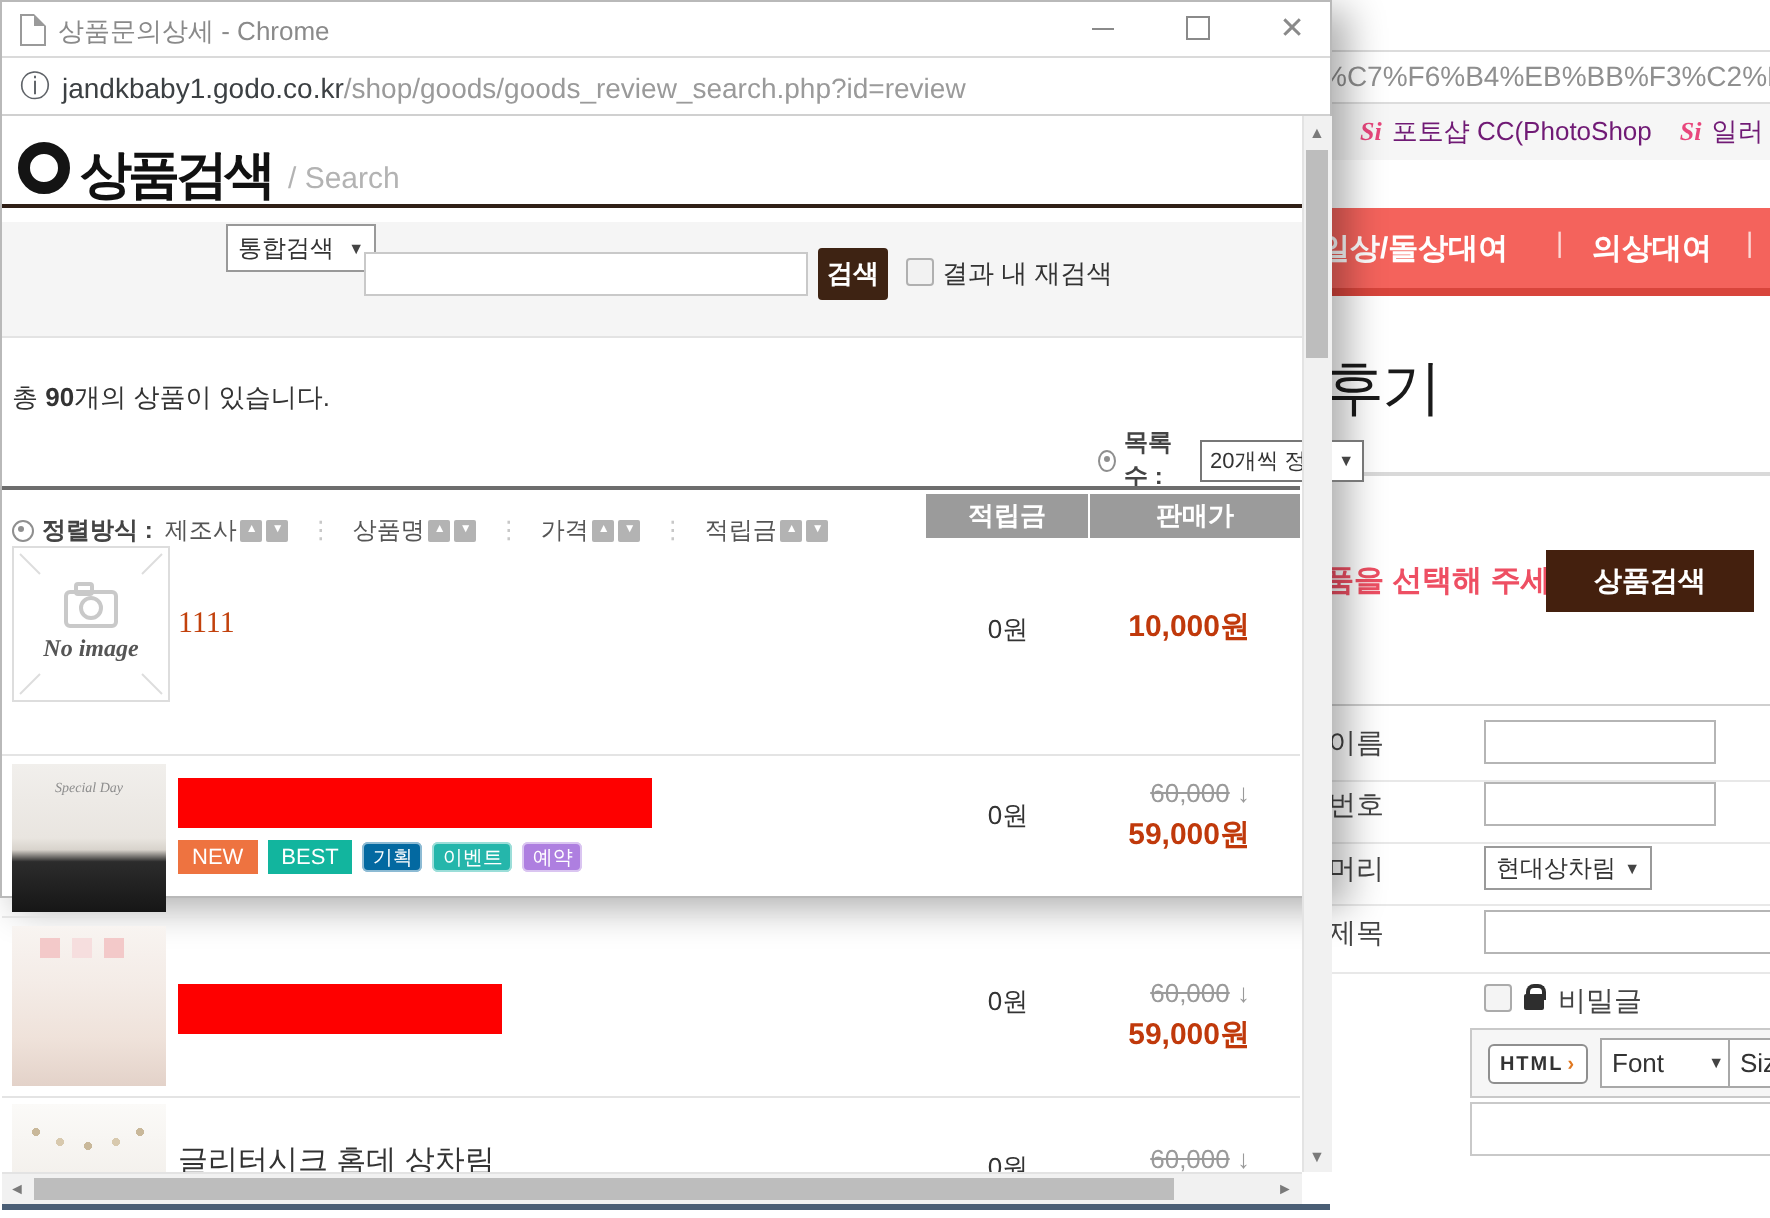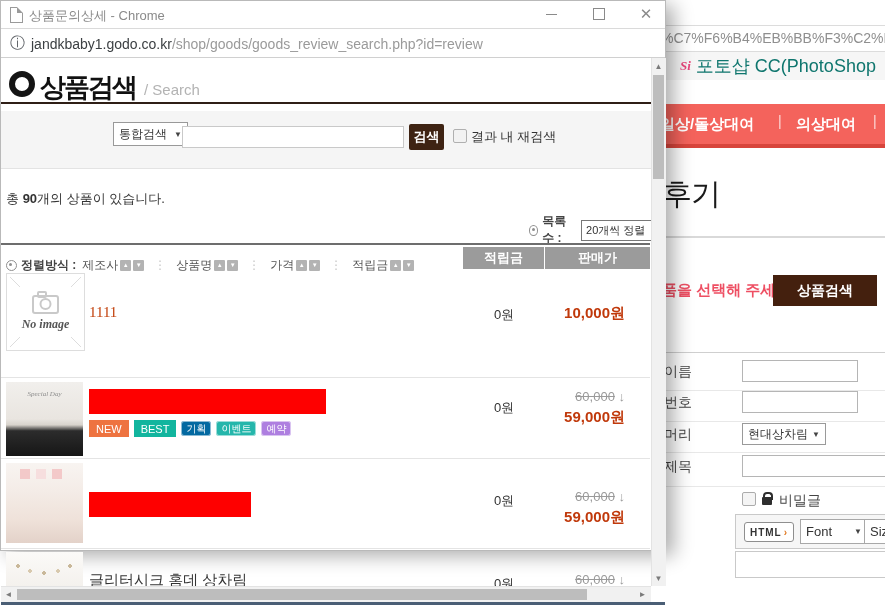--- a/index.html
+++ b/index.html
@@ -5,21 +5,21 @@
   html,body{margin:0;padding:0;}
   body{width:885px;height:609px;position:relative;overflow:hidden;background:#fff;
        font-family:"Liberation Sans","DejaVu Sans",sans-serif;-webkit-font-smoothing:antialiased;}
   .abs{position:absolute;}
   .hline{position:absolute;height:1px;background:#dcdcdc;}
   
   .bg-urlfrag{left:661px;top:30px;width:224px;color:#8f8f8f;font-size:14px;white-space:nowrap;overflow:hidden;}
   .bg-bookmarks{left:666px;top:52px;width:219px;height:28px;background:#f6f6f6;display:flex;align-items:center;}
   .bm-item{display:flex;align-items:center;margin-left:14px;white-space:nowrap;}
   .bm-ico{font-family:"Liberation Serif",serif;font-style:italic;font-weight:bold;color:#e8467c;font-size:13px;margin-right:5px;}
-  .bm-label{font-size:18px;color:#0f766e;}
+  .bm-label{font-size:13px;color:#701a75;}
   .bg-nav{left:666px;top:104px;width:219px;height:40px;background:#f4635c;border-bottom:4px solid #d8453c;overflow:hidden;}
   .nav-item{position:absolute;top:11px;color:#fff;font-weight:bold;font-size:15px;white-space:nowrap;}
   .nav-sep{position:absolute;top:9px;color:rgba(255,255,255,.75);font-size:14px;}
   .bg-title{left:662px;top:174px;font-size:30px;color:#1a1a1a;letter-spacing:-1px;}
   .bg-notice{left:662px;top:281px;font-size:15px;font-weight:bold;color:#ee4f63;white-space:nowrap;}
   .bg-searchbtn{left:773px;top:275px;width:104px;height:31px;background:#44200e;color:#fff;font-size:14px;font-weight:bold;
                 display:flex;align-items:center;justify-content:center;cursor:pointer;}
   .frm-label{position:absolute;font-size:14px;color:#444;white-space:nowrap;}
   .frm-input{position:absolute;background:#fff;border:1px solid #b5b5b5;height:20px;}
   .frm-select{position:absolute;background:#fff;border:1px solid #9a9a9a;height:20px;font-size:12px;color:#333;
@@ -30,58 +30,58 @@
   .lock:before{content:"";position:absolute;left:1px;top:-5px;width:6px;height:6px;border:2px solid #2e2e2e;
                border-bottom:none;border-radius:4px 4px 0 0;}
   .ed-toolbar{left:735px;top:514px;width:160px;height:33px;background:#f6f6f6;border:1px solid #c9c9c9;}
   .html-btn{position:absolute;left:8px;top:7px;width:48px;height:18px;background:#fff;border:1px solid #8f8f8f;border-radius:3px;
             font-size:10px;font-weight:bold;color:#333;display:flex;align-items:center;justify-content:center;letter-spacing:1px;}
   .html-arrow{color:#e07820;margin-left:2px;font-weight:bold;}
   .ed-select{position:absolute;top:4px;height:23px;background:#fff;border:1px solid #a8a8a8;font-size:13px;color:#333;
              display:flex;align-items:center;justify-content:space-between;padding:0 5px;}
   .ed-textarea{left:735px;top:551px;width:160px;height:25px;background:#fff;border:1px solid #c9c9c9;}
   
-  .popup{left:0;top:0;width:666px;height:551px;background:#fff;border:1px solid #b9b9b9;box-sizing:border-box;
+  .popup{left:0;top:0;width:666px;height:449px;background:#fff;border:1px solid #b9b9b9;box-sizing:border-box;
          box-shadow:8px 5px 18px rgba(0,0,0,.32);}
   .titlebar{left:0;top:0;width:664px;height:27px;border-bottom:1px solid #dadada;background:#fff;}
   .doc-ico{position:absolute;left:9px;top:6px;width:11px;height:14px;border:1px solid #9a9a9a;background:#fff;}
   .doc-ico:before{content:"";position:absolute;right:-1px;top:-1px;border:3px solid #fff;border-left-color:#9a9a9a;border-bottom-color:#9a9a9a;}
   .win-title{position:absolute;left:28px;top:6px;font-size:13px;color:#8a8a8a;white-space:nowrap;}
   .win-btn{position:absolute;top:0;width:30px;height:26px;color:#8a8a8a;display:flex;align-items:center;justify-content:center;cursor:pointer;}
   .min-glyph{width:11px;height:0;border-top:1px solid #8a8a8a;}
   .max-glyph{width:10px;height:10px;border:1px solid #8a8a8a;}
   .urlbar{left:0;top:28px;width:664px;height:28px;border-bottom:1px solid #d0d0d0;background:#fff;}
   .info-ico{position:absolute;left:9px;top:5px;font-size:15px;color:#5f6368;}
   .url-text{position:absolute;left:30px;top:7px;font-size:14px;white-space:nowrap;}
   .url-domain{color:#3c4043;}
   .url-path{color:#9a9a9a;}
   
   .pg-header{left:8px;top:63px;height:36px;display:flex;align-items:flex-end;}
   .donut{width:14px;height:14px;border:6px solid #141414;border-radius:50%;margin-right:5px;margin-bottom:3px;}
   .pg-title{font-size:26px;font-weight:bold;color:#111;letter-spacing:-2px;line-height:1;}
   .pg-sub{font-size:15px;color:#b3b3b3;margin-left:8px;margin-bottom:2px;}
   .hdr-line{left:0;top:101px;width:650px;height:2px;background:#2f1f16;}
   .search-band{left:0;top:110px;width:650px;height:57px;background:#f5f5f5;border-bottom:1px solid #e3e3e3;}
-  .s-select{position:absolute;left:112px;top:11px;width:63px;height:22px;background:#fff;border:1px solid #999;
+  .s-select{position:absolute;left:112px;top:1px;width:63px;height:22px;background:#fff;border:1px solid #999;
             font-size:12px;color:#333;display:flex;align-items:center;justify-content:space-between;padding:0 5px;}
   .s-input{position:absolute;left:181px;top:15px;width:220px;height:20px;background:#fff;border:1px solid #c9c9c9;}
   .s-btn{position:absolute;left:408px;top:13px;width:35px;height:26px;background:#3e2313;color:#fff;font-size:13px;font-weight:bold;
          border-radius:2px;display:flex;align-items:center;justify-content:center;cursor:pointer;}
   .s-chk{position:absolute;left:452px;top:18px;width:12px;height:12px;background:#f2f2f2;border:1px solid #b0b0b0;border-radius:2px;}
   .s-chklabel{position:absolute;left:470px;top:17px;font-size:13px;color:#333;white-space:nowrap;}
   .summary{left:5px;top:189px;font-size:13px;color:#333;}
   .sort-row{left:5px;top:214px;height:18px;display:flex;align-items:center;font-size:12px;color:#555;margin-top:41px;}
   .radio-ico{width:9px;height:9px;border:1px solid #8f8f8f;border-radius:50%;margin-right:4px;position:relative;}
   .radio-ico:before{content:"";position:absolute;left:2px;top:2px;width:3px;height:3px;background:#8f8f8f;border-radius:50%;}
   .sort-label{font-weight:bold;color:#444;margin-right:6px;}
   .sort-opt{display:flex;align-items:center;margin-right:6px;}
   .arrbox{width:11px;height:11px;background:#b3b3b3;color:#fff;font-size:6px;display:flex;align-items:center;justify-content:center;
           margin-left:2px;border-radius:1px;cursor:pointer;}
   .sort-sep{color:#c8c8c8;margin:0 10px 0 4px;}
-  .listnum{left:528px;top:212px;display:flex;align-items:center;font-size:12px;color:#555;}
+  .listnum{left:548px;top:212px;display:flex;align-items:center;font-size:12px;color:#555;}
   .l-select{width:92px;height:19px;background:#fff;border:1px solid #777;font-size:11px;color:#333;margin-left:4px;
             display:flex;align-items:center;justify-content:space-between;padding:0 4px;}
   .tbl-topline{left:0;top:242px;width:649px;height:2px;background:#6d6d6d;}
   .th{position:absolute;top:246px;height:22px;background:#9b9b9b;color:#fff;font-size:13px;font-weight:bold;
       display:flex;align-items:center;justify-content:center;}
   .rowsep{position:absolute;left:0;width:649px;height:1px;background:#e4e4e4;}
   .thumb{position:absolute;left:5px;width:77px;cursor:pointer;}
   .noimg{border:1px solid #ddd;background:#fff;}
   .noimg svg{display:block;}
   .prod-name{position:absolute;font-family:Liberation Serif, serif;font-size:15px;color:#c2410c;cursor:pointer;white-space:nowrap;}

